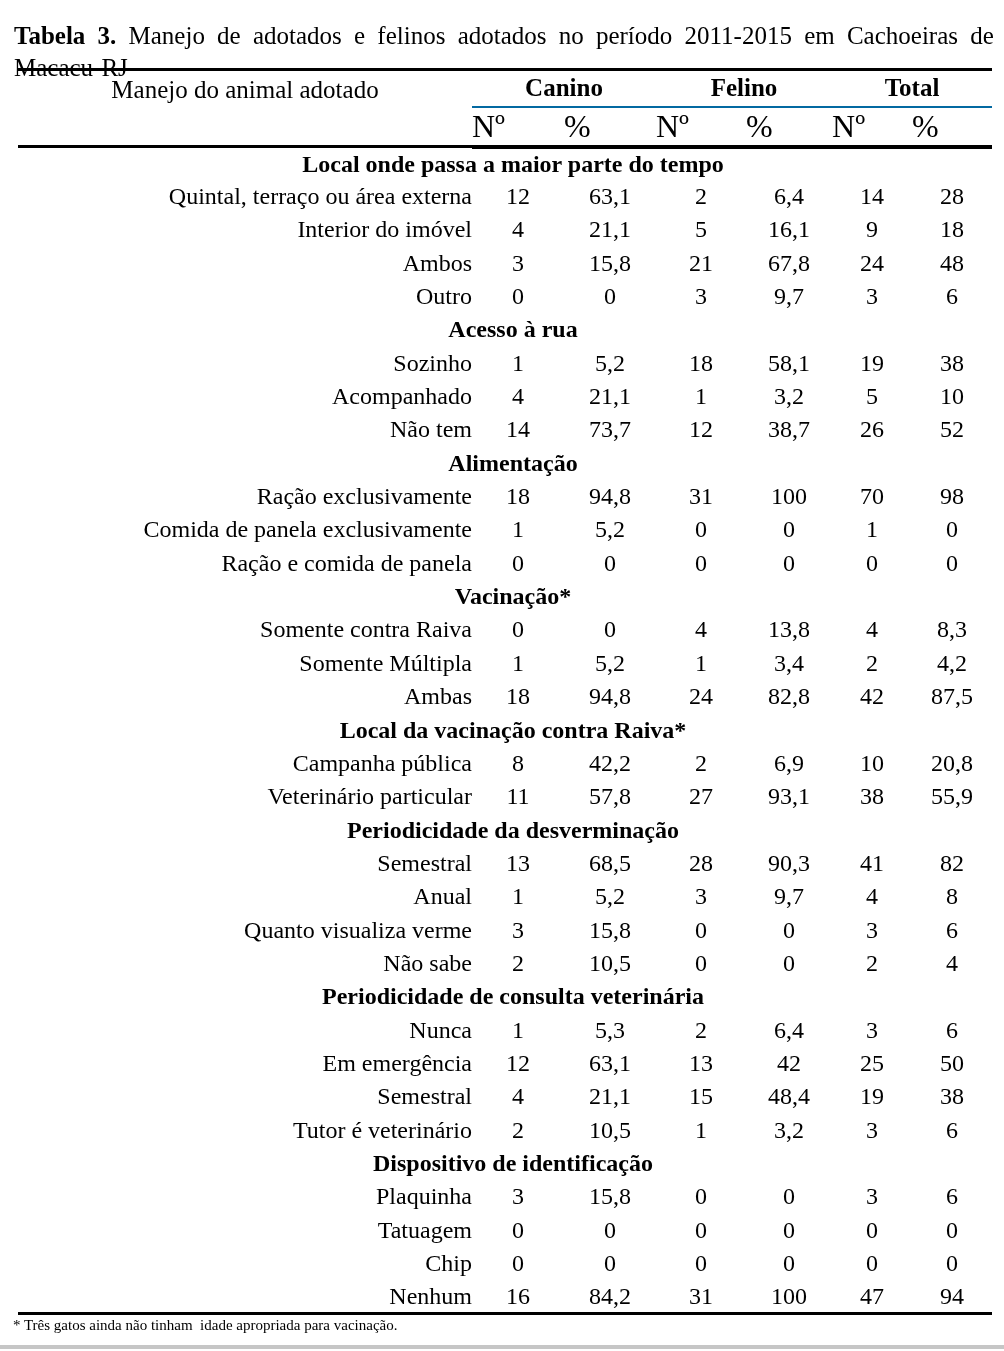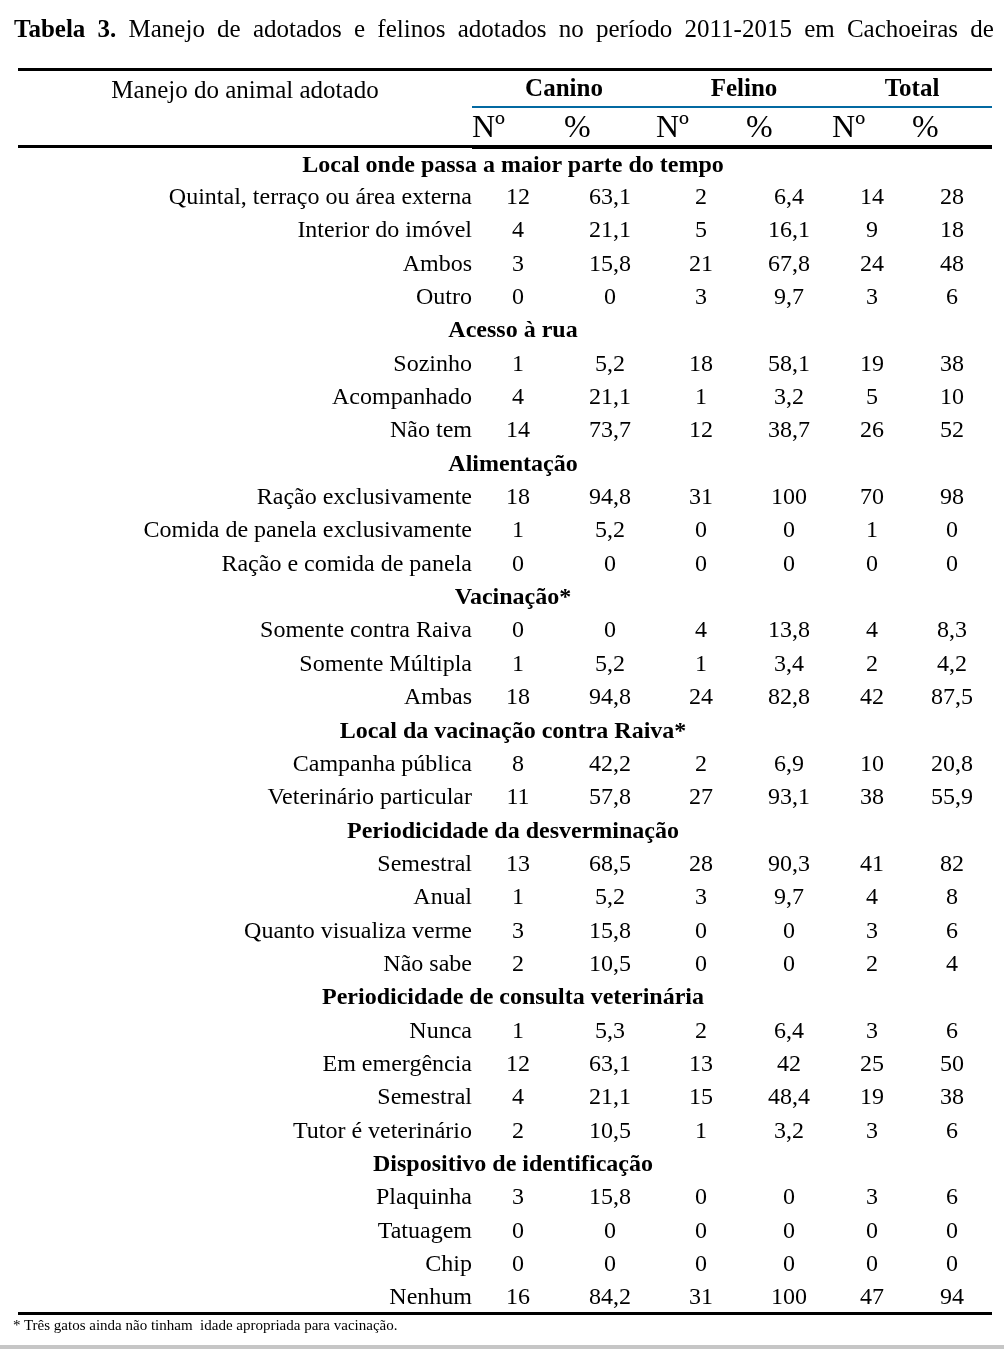--- a/index.html
+++ b/index.html
@@ -5,21 +5,21 @@
   * { margin:0; padding:0; box-sizing:border-box; }
   html, body { background:#ffffff; }
   body {
     width:1004px; height:1351px;
     font-family:"Liberation Serif","DejaVu Serif",serif;
     color:#000;
     position:relative;
     overflow:hidden;
   }
   
-  .caption { position:absolute; left:14px; top:14px; width:980px; font-size:25px; line-height:30px; }
+  .caption { position:absolute; left:14px; top:21px; width:980px; font-size:25px; line-height:30px; }
   .caption-line1 { display:flex; justify-content:space-between; white-space:nowrap; }
   .caption-line1 .w { white-space:pre; }
   .caption-line1 .w.b { font-weight:bold; }
   .caption-line2 { margin-top:2px; }
   
   table.main {
     position:absolute; left:18px; top:68px; width:974px;
     border-collapse:collapse; table-layout:fixed;
     border-top:3px solid #000;
     border-bottom:3px solid #000;
@@ -66,20 +66,21 @@
       <span class="w">e</span>
       <span class="w">felinos</span>
       <span class="w">adotados</span>
       <span class="w">no</span>
       <span class="w">período</span>
       <span class="w">2011-2015</span>
       <span class="w">em</span>
       <span class="w">Cachoeiras</span>
       <span class="w">de</span>
     </div>
+  <div class="caption-line2">Macacu-RJ</div>
 </div>
 
 <table class="main">
   <colgroup>
     <col class="cl">
       <col class="c1">
       <col class="c2">
       <col class="c3">
       <col class="c4">
       <col class="c5">

